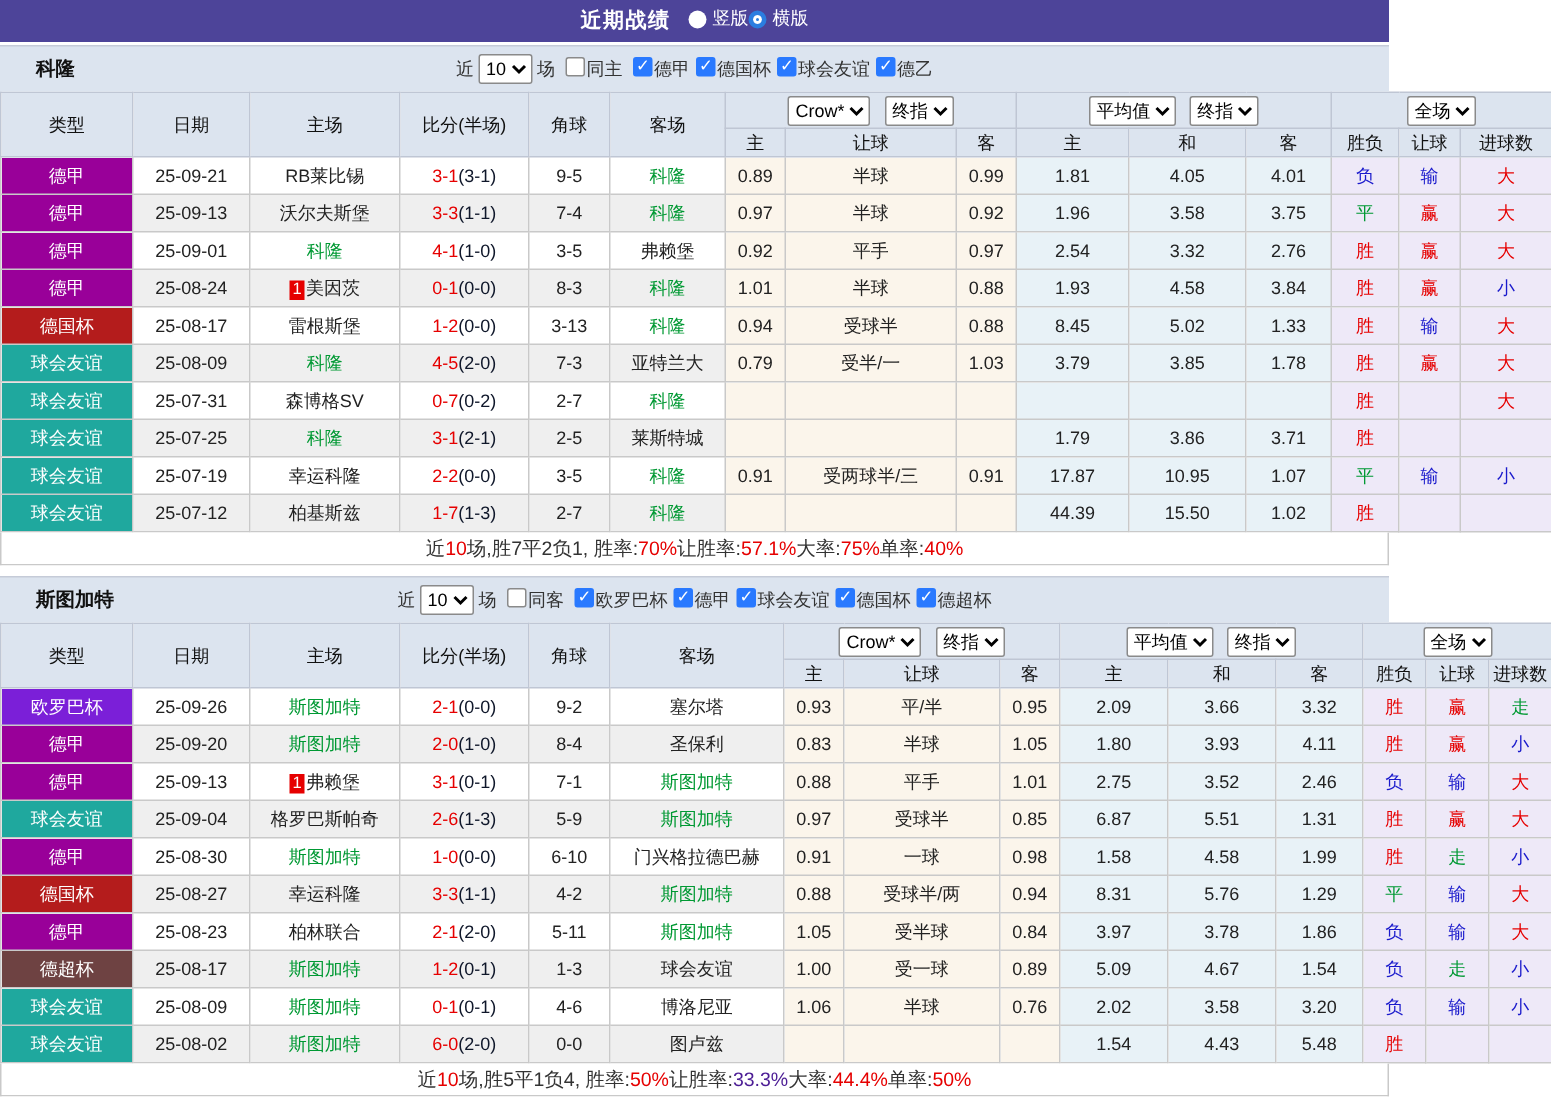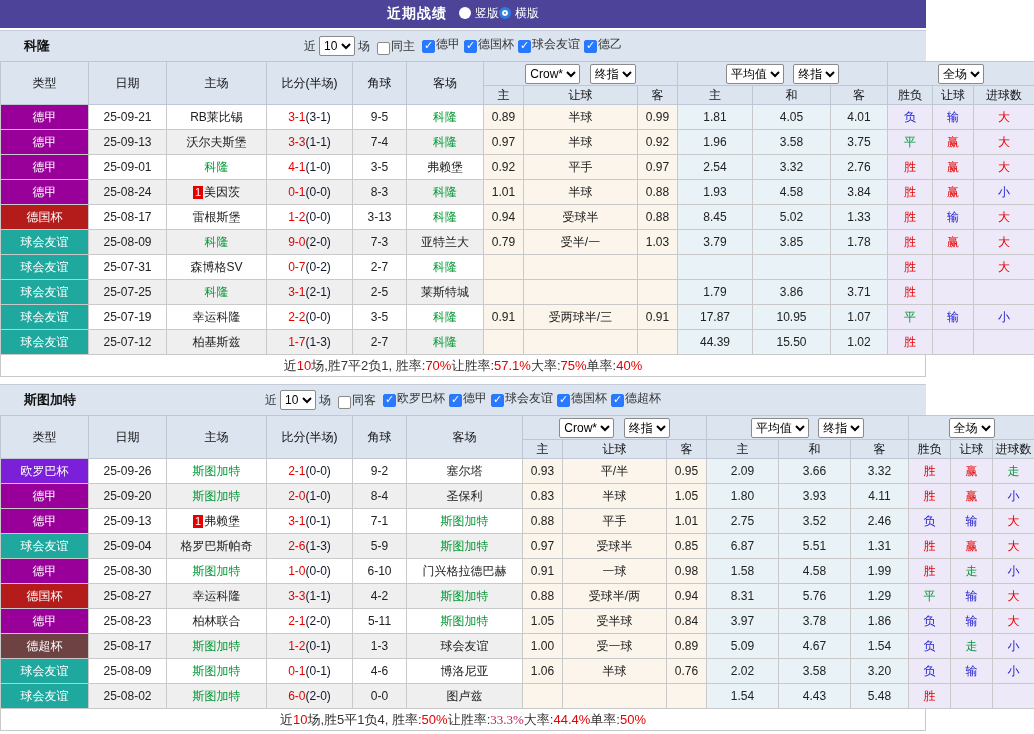--- a/index.html
+++ b/index.html
@@ -15,21 +15,21 @@
 
   
   .section-head{height:30px;background:#dce4ef;position:relative;display:flex;align-items:center;justify-content:center;font-size:12px;border-top:1px solid #c5cbd8;}
   .team-name{position:absolute;left:24px;font-weight:bold;font-size:13px;color:#111;}
   .filters{display:inline-flex;align-items:center;gap:3px;}
   .filters .lbl{color:#333;}
   select{font-family:"Liberation Sans","DejaVu Sans",sans-serif;font-size:12px;height:20px;background:#fff;border:1px solid #8a8a8a;border-radius:2px;}
   .checkbox{width:13px;height:13px;display:inline-block;box-sizing:border-box;border:1px solid #8a8a8a;background:#fff;border-radius:2px;vertical-align:-2px;}
   .checkbox.checked{background:#2979ff;border-color:#2979ff;position:relative;}
   .checkbox.checked::after{content:"✓";position:absolute;left:1px;top:-2px;color:#fff;font-size:11px;font-weight:bold;}
-  .cb-item{display:inline-flex;align-items:flex-end;gap:1px;margin-left:4px;cursor:pointer;color:#333;}
+  .cb-item{display:inline-flex;align-items:flex-start;gap:1px;margin-left:4px;cursor:pointer;color:#333;}
 
   
   table{border-collapse:collapse;table-layout:fixed;width:1034px;font-size:12px;}
   th,td{border:1px solid #c9c9c9;text-align:center;overflow:hidden;white-space:nowrap;padding:0 2px;box-sizing:border-box;}
   thead th{background:#dce4ef;font-weight:normal;color:#111;border-color:#bfc6d4;}
   tr.hrow1 th{height:24px;}
   tr.hrow2 th{height:19px;}
   tbody td{height:25px;color:#222;background:#fff;}
   tbody tr:nth-child(even) td{background:#efefef;}
   td.c-odd{background:#fbf5eb !important;}
@@ -221,21 +221,21 @@
           <td class="c-avg">5.02</td>
           <td class="c-avg">1.33</td>
           <td class="c-res" style="color: rgb(230, 0, 0);">胜</td>
           <td class="c-res" style="color: rgb(26, 26, 204);">输</td>
           <td class="c-res" style="color: rgb(230, 0, 0);">大</td>
         </tr>
         <tr>
           <td class="c-type" style="background: rgb(31, 168, 158);">球会友谊</td>
           <td class="c-date">25-08-09</td>
           <td class="c-team"><span class="t-green">科隆</span></td>
-          <td class="c-score"><span class="s-main">9-0</span><span class="s-half">(2-0)</span></td>
+          <td class="c-score"><span class="s-main">4-5</span><span class="s-half">(2-0)</span></td>
           <td class="c-corner">7-3</td>
           <td class="c-team"><span>亚特兰大</span></td>
           <td class="c-odd">0.79</td>
           <td class="c-odd">受半/一</td>
           <td class="c-odd">1.03</td>
           <td class="c-avg">3.79</td>
           <td class="c-avg">3.85</td>
           <td class="c-avg">1.78</td>
           <td class="c-res" style="color: rgb(230, 0, 0);">胜</td>
           <td class="c-res" style="color: rgb(230, 0, 0);">赢</td>
@@ -577,20 +577,20 @@
           <td class="c-res"></td>
         </tr>
       </tbody>
   </table>
   <div class="summary">
       <span>近</span>
       <span style="color: rgb(230, 0, 0);">10</span>
       <span>场,胜5平1负4, 胜率:</span>
       <span style="color: rgb(230, 0, 0);">50%</span>
       <span> 让胜率:</span>
-      <span style="color: #be185d; font-family: Liberation Serif, serif;">33.3%</span>
+      <span style="color: #4c1d95;">33.3%</span>
       <span> 大率:</span>
       <span style="color: rgb(230, 0, 0);">44.4%</span>
       <span> 单率:</span>
       <span style="color: rgb(230, 0, 0);">50%</span>
     </div>
 
 </div>
 
 </body></html>

